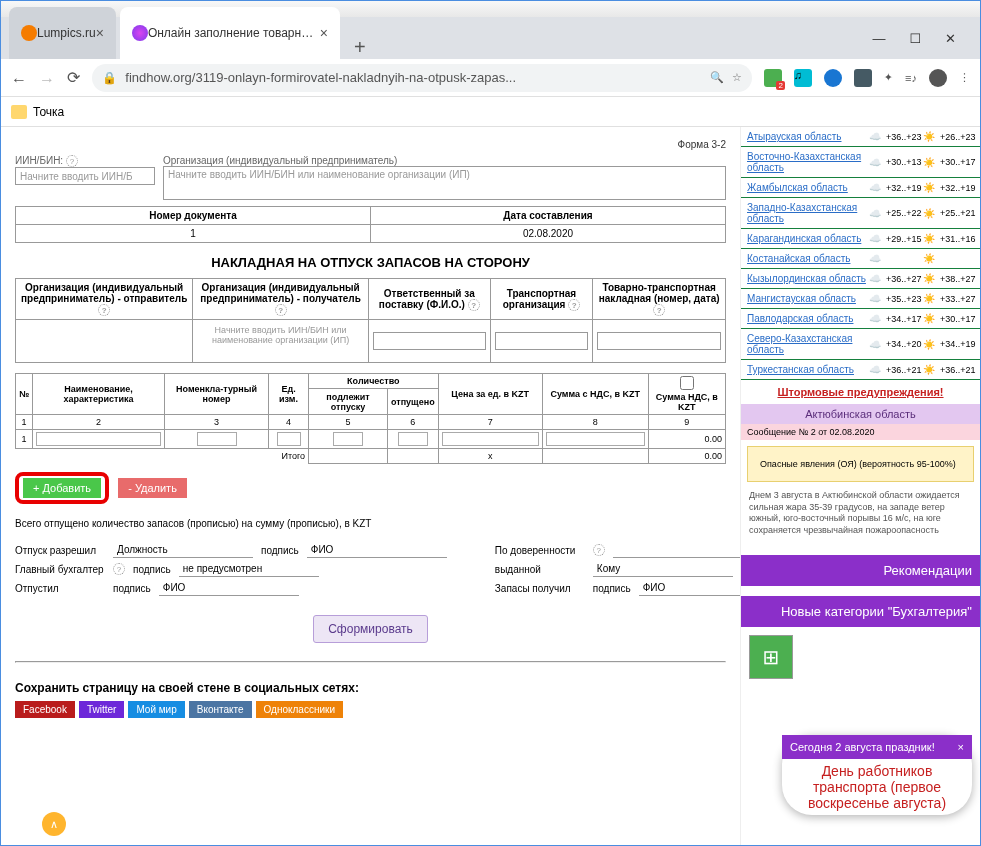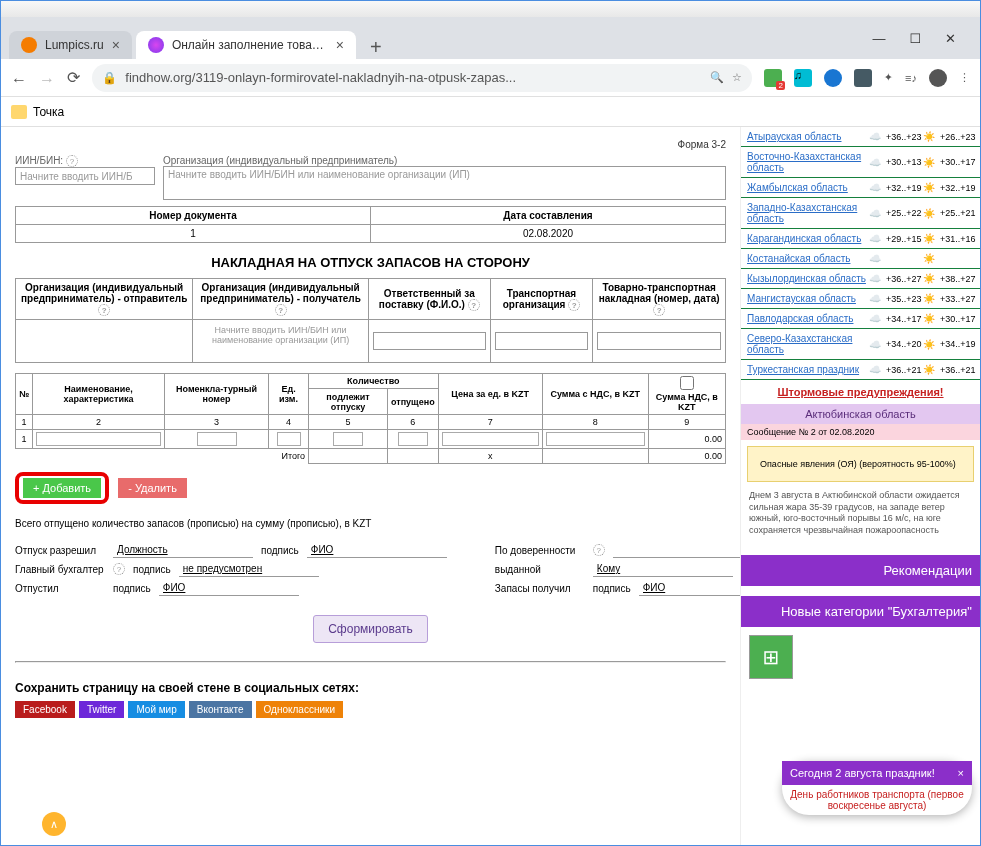--- a/index.html
+++ b/index.html
@@ -1,19 +1,19 @@
 <!DOCTYPE html>
 <html><head>
 <meta charset="utf-8">
 <style>
 * { box-sizing: border-box; margin: 0; padding: 0; }
 body { font-family: Arial, sans-serif; font-size: 11px; background: #fff; width: 981px; height: 846px; overflow: hidden; position: relative; border: 1px solid #4a8de0; }
 .titlebar { height: 16px; background: linear-gradient(180deg, #f8f8f8, #e8e8e8); }
 .tabs-bar { height: 42px; background: #dee1e6; display: flex; align-items: flex-end; padding: 0 8px; }
-.tab { height: 28px; padding: 0 12px; display: flex; align-items: center; gap: 8px; font-size: 12px; color: #333; border-radius: 8px 8px 0 0; margin-right: 4px; max-width: 220px; margin-top: 7px; }
+.tab { height: 52px; padding: 0 12px; display: flex; align-items: center; font-size: 12px; color: #333; border-radius: 8px 8px 0 0; margin-right: 4px; max-width: 220px; margin-top: 7px; }
 .tab.active { background: #fff; }
 .tab.inactive { background: #cfd3d9; }
 .tab-favicon { width: 16px; height: 16px; border-radius: 50%; flex-shrink: 0; }
 .tab-title { white-space: nowrap; overflow: hidden; text-overflow: ellipsis; flex: 1; }
 .tab-close { font-size: 14px; color: #555; cursor: pointer; }
 .new-tab { font-size: 20px; color: #555; padding: 0 10px; cursor: pointer; }
 .win-controls { margin-left: auto; display: flex; gap: 24px; padding: 0 16px; align-items: center; height: 100%; }
 .win-controls span { font-size: 13px; color: #333; cursor: pointer; }
 .addr-bar { height: 38px; background: #fff; display: flex; align-items: center; padding: 0 10px; gap: 12px; border-bottom: 1px solid #e0e0e0; }
 .nav-btn { font-size: 16px; color: #555; cursor: pointer; }
@@ -38,30 +38,30 @@
 .doc-header { text-align: center; font-weight: bold; font-size: 13px; margin: 12px 0 8px; }
 .items-table { width: 100%; border-collapse: collapse; font-size: 9px; }
 .items-table td, .items-table th { border: 1px solid #999; padding: 2px 3px; text-align: center; }
 .items-table input { width: 100%; border: 1px solid #aaa; height: 14px; font-size: 9px; }
 .btn-add { background: #4ac74a; color: #fff; border: none; padding: 4px 10px; font-size: 11px; cursor: pointer; }
 .btn-del { background: #e86b6b; color: #fff; border: none; padding: 4px 10px; font-size: 11px; cursor: pointer; }
 .btn-form { background: #ede6f5; color: #5a3a8c; border: 1px solid #b79ed9; padding: 6px 14px; font-size: 12px; cursor: pointer; border-radius: 3px; }
 .red-highlight { border: 4px solid #e80000; border-radius: 8px; padding: 2px 4px; display: inline-block; }
 .sign-row { display: flex; align-items: center; gap: 8px; margin: 3px 0; font-size: 10px; }
 .sign-label { width: 90px; }
-.sign-field { border: 1px solid #999; border-top: none; border-left: none; border-right: none; height: 16px; padding: 0 4px; font-size: 10px; min-width: 60px; background: #fff; text-decoration: underline; }
+.sign-field { border: 1px solid #999; border-top: none; border-left: none; border-right: none; height: 16px; padding: 0 4px; font-size: 10px; min-width: 60px; background: #fff; }
 .weather-row { display: flex; align-items: center; padding: 4px 6px; border-bottom: 1px solid #15803d; font-size: 10px; }
 .weather-name { flex: 1; color: #2a6dc7; text-decoration: underline; cursor: pointer; }
 .weather-icon { width: 20px; text-align: center; }
 .weather-temp { width: 34px; font-size: 9px; }
 .side-header { background: #8b2fc9; color: #fff; text-align: right; padding: 8px; font-size: 13px; margin-top: 10px; }
 .warning-block { background: #fff3c8; border: 1px solid #e8d070; padding: 12px; margin: 6px; font-size: 9px; }
 .notif-box { position: absolute; bottom: 30px; right: 8px; width: 190px; background: #fff; box-shadow: 0 2px 10px rgba(0,0,0,.3); border-radius: 30px; }
 .notif-header { background: #8b2fc9; color: #fff; padding: 6px 8px; font-size: 11px; display: flex; justify-content: space-between; }
-.notif-body { padding: 4px; text-align: center; font-size: 10px; color: #c62020; }
+.notif-body { padding: 4px; text-align: center; font-size: 14px; color: #c62020; }
 .social-btns { display: flex; gap: 4px; margin: 6px 0; }
 .social-btn { color: #fff; padding: 3px 8px; font-size: 10px; cursor: pointer; }
 .scroll-top { position: fixed; bottom: 10px; left: 42px; width: 24px; height: 24px; background: #ffb52e; border-radius: 50%; color: #fff; display: flex; align-items: center; justify-content: center; cursor: pointer; }
 </style>
 </head>
 <body>
 
 <div class="titlebar"></div>
 
 <div class="tabs-bar">
@@ -339,21 +339,21 @@
           <span class="weather-temp">+30..+17</span>
         </div>
         <div class="weather-row">
           <span class="weather-name">Северо-Казахстанская область</span>
           <span class="weather-icon">☁️</span>
           <span class="weather-temp">+34..+20</span>
           <span class="weather-icon">☀️</span>
           <span class="weather-temp">+34..+19</span>
         </div>
         <div class="weather-row">
-          <span class="weather-name">Туркестанская праздник</span>
+          <span class="weather-name">Туркестанская область</span>
           <span class="weather-icon">☁️</span>
           <span class="weather-temp">+36..+21</span>
           <span class="weather-icon">☀️</span>
           <span class="weather-temp">+36..+21</span>
         </div>
       </div>
     <div style="text-align:center;padding:6px"><a style="color:#c62020;font-weight:bold;text-decoration:underline;font-size:11px">Штормовые предупреждения!</a></div>
     <div style="background:#e3c7f0;text-align:center;padding:4px;font-size:11px;color:#5a2d7a">Актюбинская область</div>
     <div style="background:#fbd5de;padding:3px 6px;font-size:9px">Сообщение № 2 от 02.08.2020</div>
     <div class="warning-block">Опасные явления (ОЯ) (вероятность 95-100%)</div>

